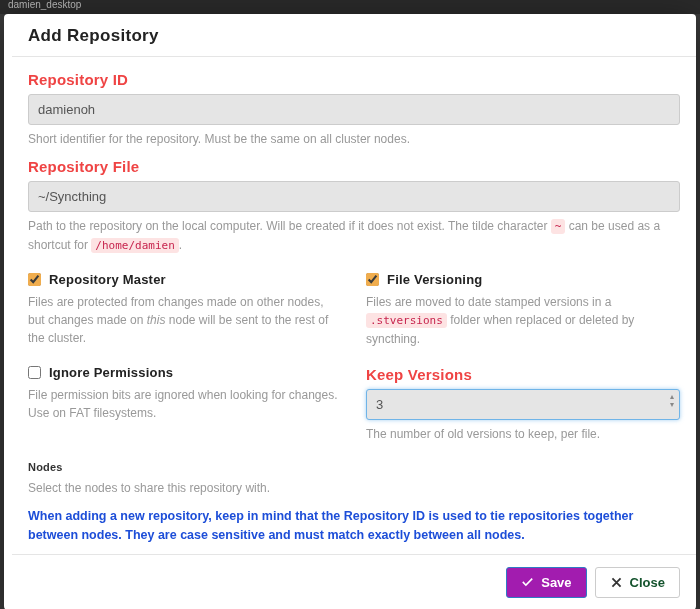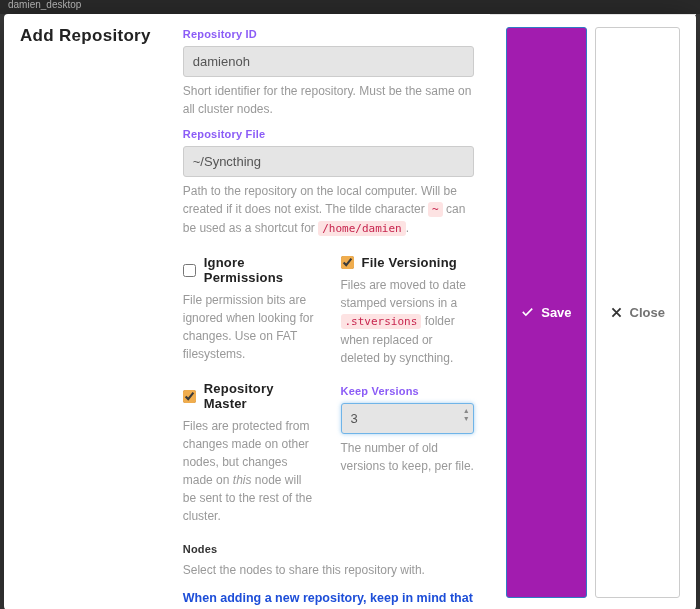--- a/index.html
+++ b/index.html
@@ -21,21 +21,22 @@
     line-height: 9px;
     overflow: hidden;
   }
   .modal {
     background: #fff;
     margin: 0 4px;
     border-radius: 4px;
     box-shadow: 0 10px 40px rgba(0,0,0,0.5);
     height: 596px;
     display: flex;
-    flex-direction: row;
+    flex-direction: column;
+    padding-left: 8px;
   }
   .modal-header {
     padding: 12px 16px 10px;
     border-bottom: 1px solid #e5e5e5;
   }
   .modal-header h3 {
     font-size: 17px;
     font-weight: 700;
     color: #222;
     letter-spacing: .3px;
@@ -43,22 +44,22 @@
   .modal-body {
     padding: 14px 16px 8px;
     flex: 1;
     overflow: auto;
   }
   .form-group { margin-bottom: 10px; }
   label.field-label, .field-label {
     display: block;
     font-weight: 700;
     margin-bottom: 6px;
-    font-size: 11px;
-    color: #8b5cf6;
+    font-size: 15px;
+    color: #ef4444;
     letter-spacing: .2px;
   }
   .text-input, .num-input {
     width: 100%;
     border: 1px solid #ccc;
     border-radius: 3px;
     padding: 7px 9px;
     font-size: 13px;
     color: #555;
     background: #e5e5e5;
@@ -146,21 +147,21 @@
     gap: 7px;
     border: 1px solid transparent;
   }
   .btn-primary {
     background: #a21caf;
     color: #fff;
     border-color: #2e7bc4;
   }
   .btn-default {
     background: #fff;
-    color: #737373;
+    color: #14532d;
     border-color: #ccc;
   }
   svg.ico { width: 13px; height: 13px; }
   em { font-style: italic; }
 </style>
 </head>
 <body>
 
 <div class="backdrop-strip">damien_desktop</div>
 
@@ -183,34 +184,34 @@
       <input type="text" class="text-input" value="~/Syncthing" style="">
       <div class="help">
         <span>Path to the repository on the local computer. Will be created if it does not exist. The tilde character </span><code>~</code><span> can be used as a shortcut for </span><code>/home/damien</code><span>.</span>
       </div>
     </div>
 
     <div class="cols">
       <div class="col">
         <div class="block">
           <div class="cb-row">
+            <input type="checkbox" checked="" style="">
+            <span class="cb-label">Repository Master</span>
+          </div>
+          <div class="help">
+            <span>Files are protected from changes made on other nodes, but changes made on </span><em>this</em><span> node will be sent to the rest of the cluster.</span>
+          </div>
+        </div>
+
+        <div class="block">
+          <div class="cb-row">
             <input type="checkbox" style="">
             <span class="cb-label">Ignore Permissions</span>
           </div>
           <div class="help">File permission bits are ignored when looking for changes. Use on FAT filesystems.</div>
-        </div>
-
-        <div class="block">
-          <div class="cb-row">
-            <input type="checkbox" checked="" style="">
-            <span class="cb-label">Repository Master</span>
-          </div>
-          <div class="help">
-            <span>Files are protected from changes made on other nodes, but changes made on </span><em>this</em><span> node will be sent to the rest of the cluster.</span>
-          </div>
         </div>
       </div>
 
       <div class="col">
         <div class="block">
           <div class="cb-row">
             <input type="checkbox" checked="" style="">
             <span class="cb-label">File Versioning</span>
           </div>
           <div class="help">

